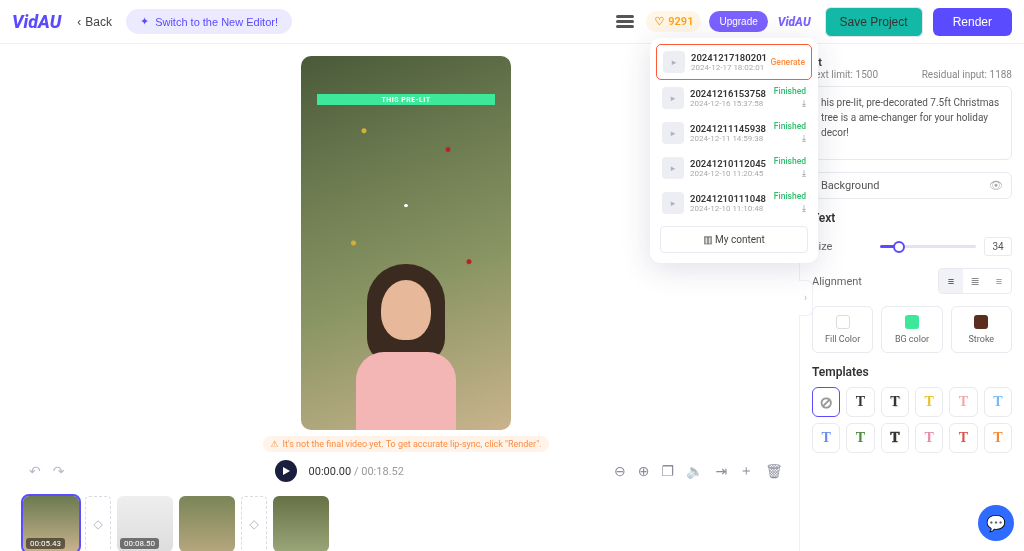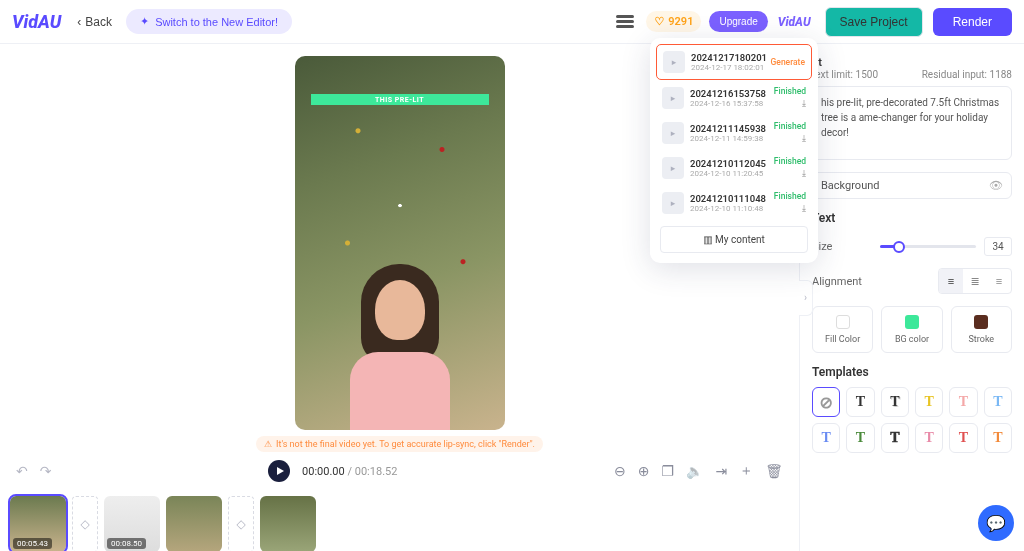--- a/index.html
+++ b/index.html
@@ -14,21 +14,21 @@
   .header-icn { width: 18px; height: 14px; margin-right: 12px; display: flex; flex-direction: column; gap: 2px; }
   .header-icn div { height: 3px; background: #555; border-radius: 2px; }
   .credits { display: flex; align-items: center; gap: 4px; font-size: 11px; font-weight: 600; color: #ffa217; background: #fff6e7; padding: 4px 8px; border-radius: 12px; margin-right: 8px; }
   .upgrade-btn { background: #7b61ff; color: #fff; border: none; font-size: 10px; padding: 5px 10px; border-radius: 12px; margin-right: 10px; cursor: pointer; }
   .brand-small { font-weight: 800; font-style: italic; font-size: 12px; color: #7b61ff; margin-right: 14px; }
   .save-btn { background: #14b8a6; border: 1px solid #e3e5ec; border-radius: 6px; padding: 7px 14px; font-size: 12px; color: #333; margin-right: 10px; cursor: pointer; }
   .render-btn { background: #5a4bff; color: #fff; border: none; border-radius: 6px; padding: 7px 20px; font-size: 12px; cursor: pointer; }
 
   
   .main { display: flex; height: 507px; }
-  .left { flex: 1; display: flex; flex-direction: column; border-right: 1px solid #eef0f5; position: relative; }
+  .left { flex: 1; display: flex; flex-direction: column; border-right: 1px solid #eef0f5; position: relative; padding-left: 13px; }
   .preview-area { flex: 1; display: flex; flex-direction: column; align-items: center; justify-content: flex-start; padding-top: 12px; }
   .video-frame { width: 210px; height: 374px; border-radius: 10px; background: linear-gradient(160deg, #4a5a3a 0%, #6b7a4f 30%, #8a9564 60%, #c9b38d 100%); position: relative; overflow: hidden; }
   .ornaments { position: absolute; inset: 0; background:
     radial-gradient(circle at 30% 20%, #d4af37 2px, transparent 3px),
     radial-gradient(circle at 70% 25%, #b22 2px, transparent 3px),
     radial-gradient(circle at 50% 40%, #fff 1.5px, transparent 2px),
     radial-gradient(circle at 25% 50%, #d4af37 2px, transparent 3px),
     radial-gradient(circle at 80% 55%, #b22 2px, transparent 3px); }
   .banner { position: absolute; top: 38px; left: 16px; right: 16px; height: 11px; background: #3de89a; display: flex; align-items: center; justify-content: center; font-size: 7px; font-weight: 700; color: #fff; letter-spacing: 0.5px; }
   .person { position: absolute; bottom: 0; left: 50%; transform: translateX(-50%); width: 130px; height: 170px; }

